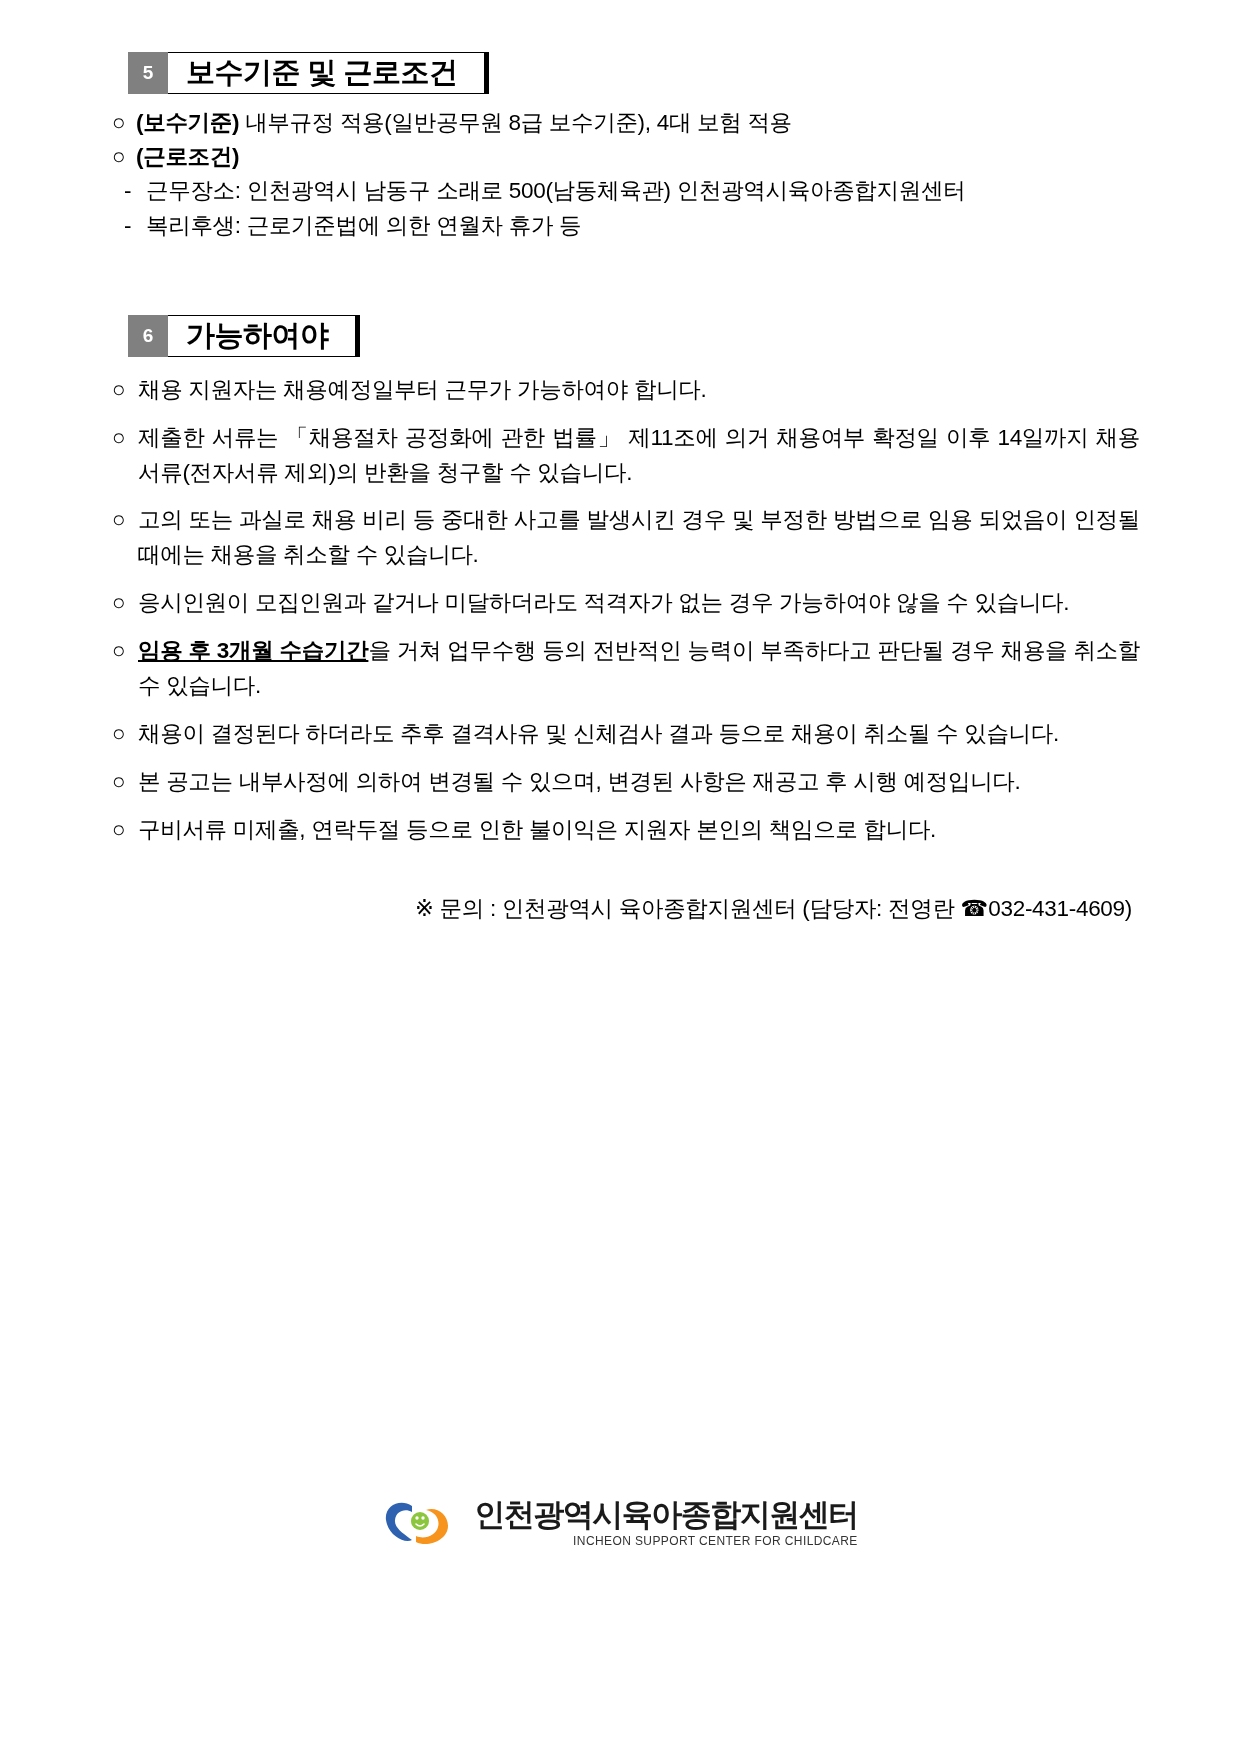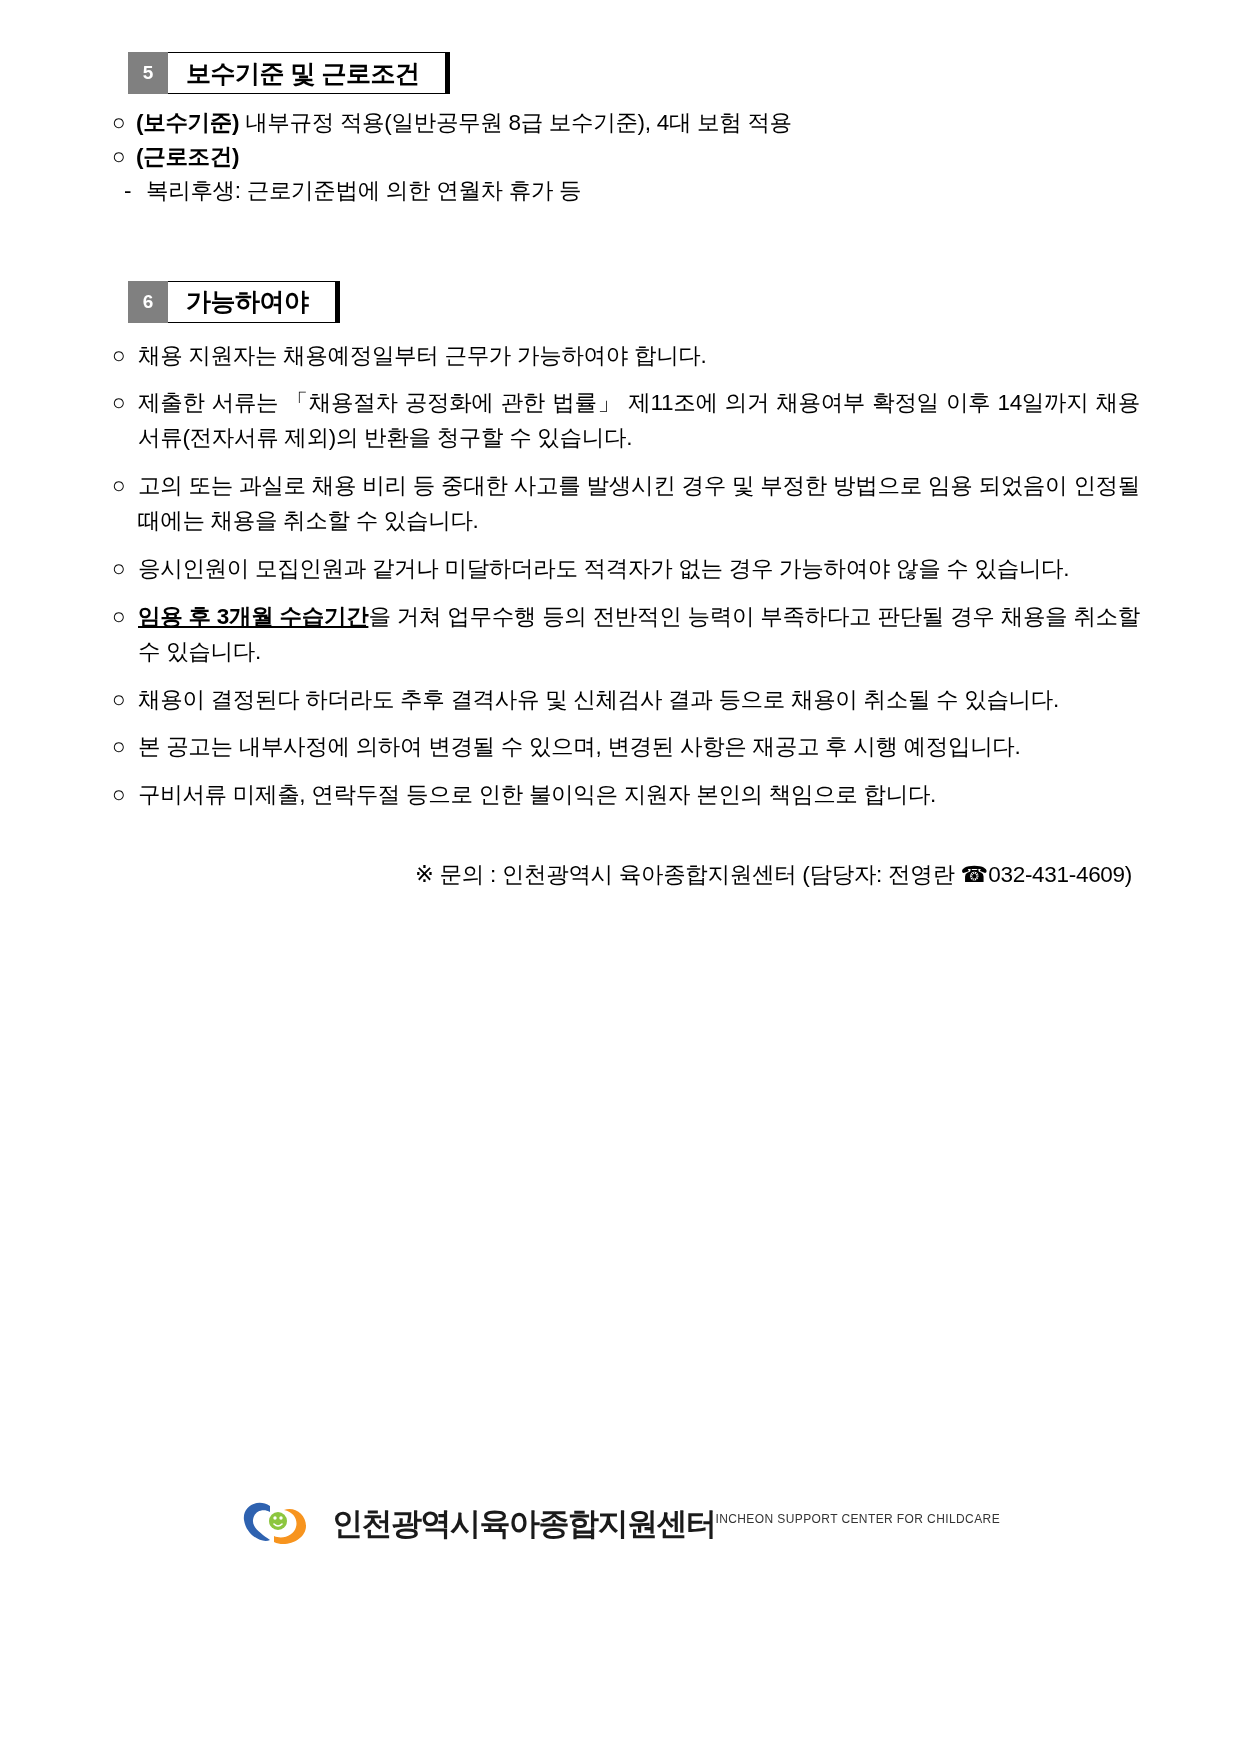--- a/index.html
+++ b/index.html
@@ -41,21 +41,21 @@
     justify-content: center;
     letter-spacing: 0;
   }
   .section-title-box {
     border-top: 1px solid #000;
     border-bottom: 1px solid #000;
     border-right: 5px solid #000;
     display: flex;
     align-items: center;
     padding: 0 26px 0 18px;
-    font-size: 25px;
+    font-size: 29px;
     font-weight: bold;
     letter-spacing: -0.5px;
   }
 
   
   .block {
     margin-left: 112px;
     margin-right: 100px;
   }
   .line {
@@ -122,21 +122,21 @@
     align-items: center;
     gap: 14px;
   }
   .logo-mark {
     position: relative;
     width: 78px;
     height: 54px;
   }
   .logo-text {
     display: flex;
-    flex-direction: row;
+    flex-direction: column;
     line-height: 1;
     text-align: right;
   }
   .logo-main {
     font-size: 31px;
     font-weight: bold;
     letter-spacing: -1.5px;
     color: #1a1a1a;
   }
   .logo-sub {
@@ -156,20 +156,23 @@
       <div class="section-num">5</div>
       <div class="section-title-box">보수기준 및 근로조건</div>
     </div>
 
     <div class="block">
       <div class="line">
         <span class="bullet-circle">○</span><span class="b">(보수기준)</span><span> 내부규정 적용(일반공무원 8급 보수기준), 4대 보험 적용</span>
       </div>
       <div class="line">
         <span class="bullet-circle">○</span><span class="b">(근로조건)</span><span></span>
+      </div>
+      <div class="line">
+        <span class="bullet-dash">-</span><span>근무장소: 인천광역시 남동구 소래로 500(남동체육관) 인천광역시육아종합지원센터</span>
       </div>
       <div class="line">
         <span class="bullet-dash">-</span><span>복리후생: 근로기준법에 의한 연월차 휴가 등</span>
       </div>
     </div>
   </div>
 
   <div class="sec6">
     <div class="section-head sec6-head">
       <div class="section-num">6</div>

